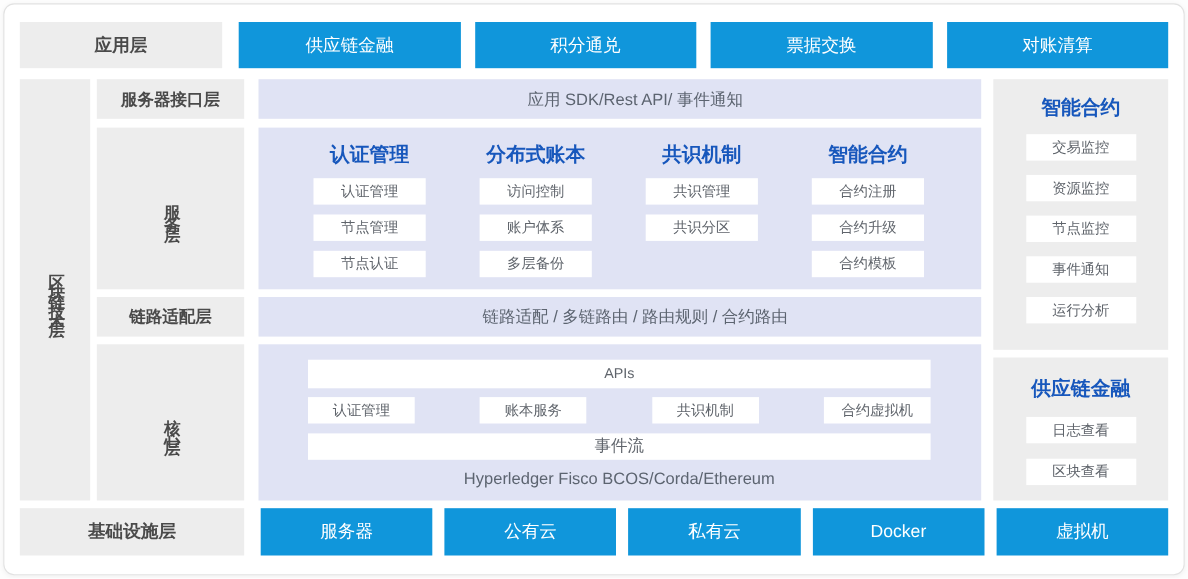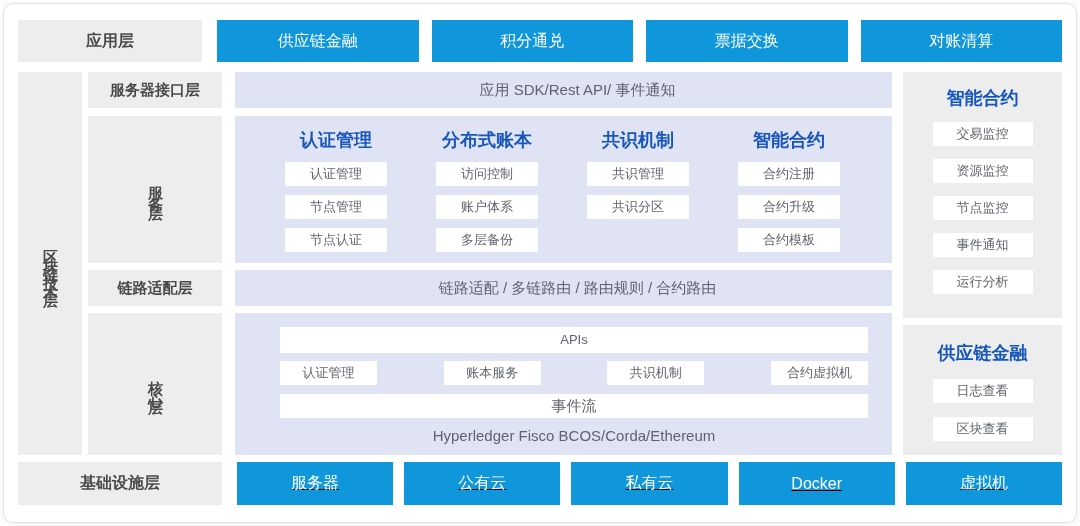--- a/index.html
+++ b/index.html
@@ -53,21 +53,21 @@
   .lbl-link      { top:198px; height:36px; }
   .lbl-core      { top:241px; height:142px; }
   .label-col .v-text { letter-spacing:10px; }
 
   .content-col { position:absolute; left:217px; top:0; width:657px; height:383px; }
   .bar-sdk  { position:absolute; left:0; top:0;     width:657px; height:36px; }
   .box-service { position:absolute; left:0; top:44px;  width:657px; height:147px;
                  display:flex; justify-content:space-between; padding:12px 52px 0 50px; }
   .bar-link { position:absolute; left:0; top:198px; width:657px; height:36px; }
   .box-core { position:absolute; left:0; top:241px; width:657px; height:142px;
-              padding:14px 24px 0 45px; }
+              padding:14px 46px 0 45px; }
 
   .svc-group { width:102px; text-align:center; }
   .svc-group .group-header { margin-bottom:10px; }
   .svc-group .chip { margin-bottom:9px; }
 
   .core-bar { height:26px; margin-bottom:8px; }
   .core-modules { display:flex; justify-content:space-between; margin-bottom:9px; }
   .core-modules .chip { width:97px; }
   .core-event { height:24px; margin-bottom:9px; font-size:15px; }
   .core-platforms { text-align:center; font-size:15px; color:#5c6470; margin-top:3px; }
@@ -77,21 +77,21 @@
   .panel-1 { top:0;     height:246px; padding-top:14px; }
   .panel-2 { top:253px; height:130px; padding-top:16px; }
   .panel .group-header { margin-bottom:12px; }
   .panel-2 .group-header { margin-bottom:14px; }
   .panel .chip { width:100px; margin:0 auto 13px auto; }
   .panel-2 .chip { margin-bottom:14px; }
 
   
   .row-infra { position:absolute; left:18px; top:462px; width:1044px; height:43px; display:flex; }
   .row-infra .layer-label { width:204px; height:43px; }
-  .row-infra .btns { flex:1; display:flex; gap:11px; margin-left:15px;text-decoration:underline; }
+  .row-infra .btns { flex:1; display:flex; gap:11px; margin-left:15px; }
   .row-infra .blue-btn { flex:1; }
 </style>
 </head>
 <body>
 
 <div class="canvas">
   <div class="card"></div>
 
   <div class="row-app">
     <div class="layer-label gray-box">应用层</div>

